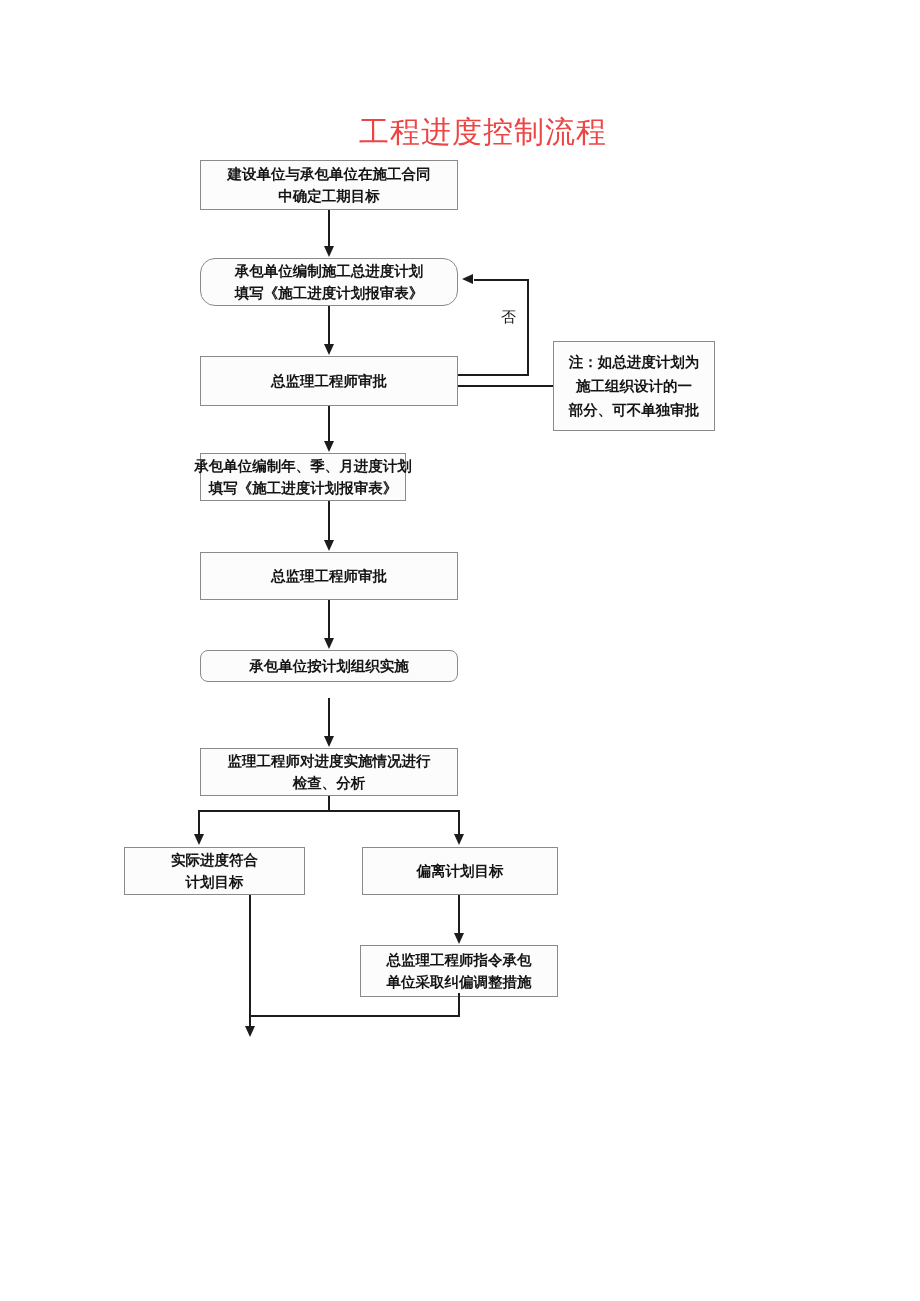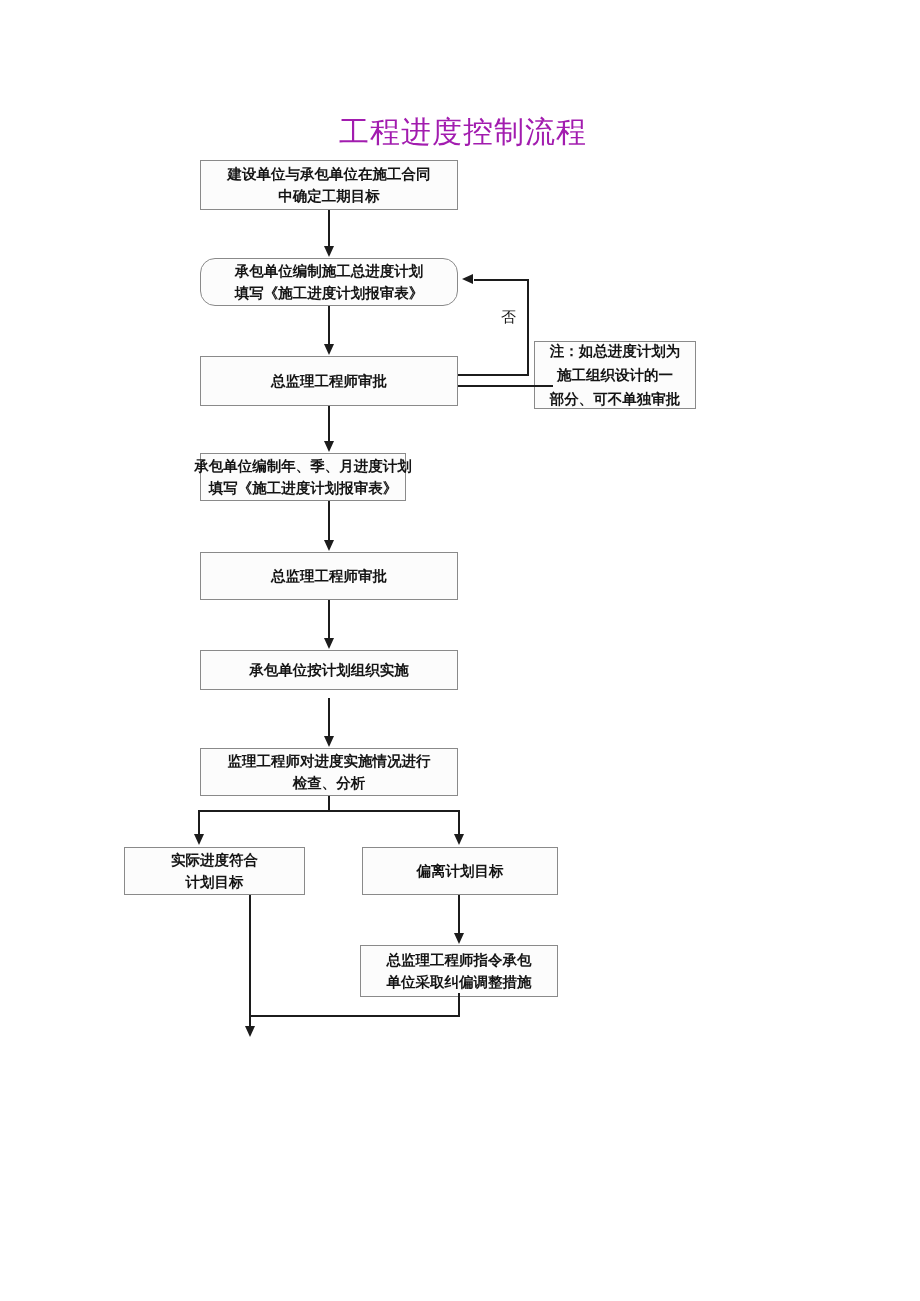--- a/index.html
+++ b/index.html
@@ -12,28 +12,28 @@
   }
   #page {
     position: relative;
     width: 920px;
     height: 1301px;
     background: #ffffff;
     overflow: hidden;
   }
   #chart-title {
     position: absolute;
-    left: 318px;
+    left: 338px;
     top: 114px;
     width: 290px;
     text-align: center;
     font-family: "DejaVu Serif", "Liberation Serif", serif;
     font-size: 30px;
     line-height: 36px;
-    color: #a21caf;
+    color: #ef4444;
     letter-spacing: 1px;
     white-space: nowrap;
   }
   .node {
     position: absolute;
     box-sizing: border-box;
     border: 1px solid #8a8a8a;
     background: #fcfcfc;
     display: flex;
     flex-direction: column;
@@ -99,36 +99,36 @@
 
   <div class="node" style="left:200px; top:258px; width:258px; height:48px;border-radius:15px;">
     <span class="line">承包单位编制施工总进度计划</span>
     <span class="line">填写《施工进度计划报审表》</span>
   </div>
 
   <div class="node" style="left:200px; top:356px; width:258px; height:50px;">
     <span class="line">总监理工程师审批</span>
   </div>
 
-  <div class="node note-node" style="left:534px; top:341px; width:162px; height:68px;">
+  <div class="node note-node" style="left:553px; top:341px; width:162px; height:90px;">
     <span class="line">注：如总进度计划为</span>
     <span class="line">施工组织设计的一</span>
     <span class="line">部分、可不单独审批</span>
   </div>
 
   <div class="node" style="left:200px; top:453px; width:206px; height:48px;">
     <span class="line">承包单位编制年、季、月进度计划</span>
     <span class="line">填写《施工进度计划报审表》</span>
   </div>
 
   <div class="node" style="left:200px; top:552px; width:258px; height:48px;">
     <span class="line">总监理工程师审批</span>
   </div>
 
-  <div class="node" style="left:200px; top:650px; width:258px; height:40px;">
+  <div class="node" style="left:200px; top:650px; width:258px; height:32px;border-radius:8px;">
     <span class="line">承包单位按计划组织实施</span>
   </div>
 
   <div class="node" style="left:200px; top:748px; width:258px; height:48px;">
     <span class="line">监理工程师对进度实施情况进行</span>
     <span class="line">检查、分析</span>
   </div>
 
   <div class="node" style="left:124px; top:847px; width:181px; height:48px;">
     <span class="line">实际进度符合</span>

